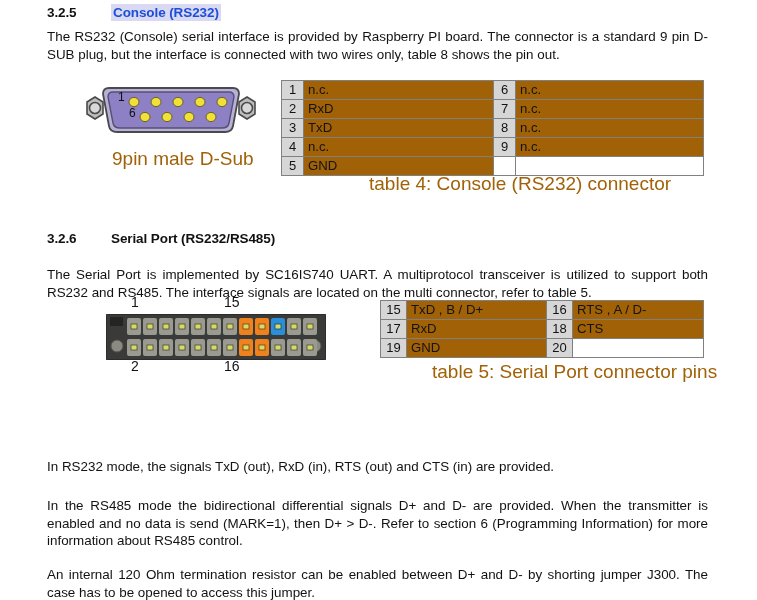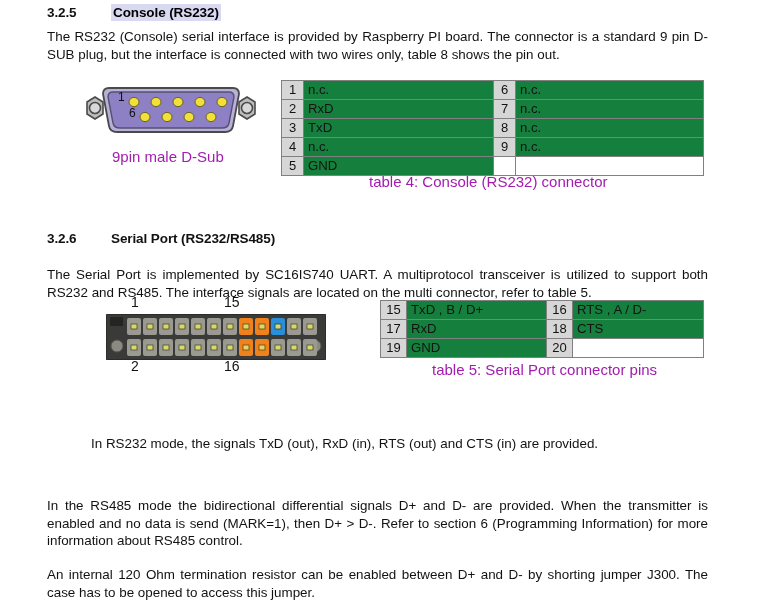--- a/index.html
+++ b/index.html
@@ -27,21 +27,21 @@
     font-weight: bold;
     letter-spacing: -0.1px;
     white-space: nowrap;
   }
   .heading .num {
     display: inline-block;
     width: 64px;
   }
   .hl {
     background: #d9d9f2;
-    color: #000000;
+    color: #1d4ed8;
     padding: 1px 2px 1px 2px;
   }
 
   
   .para {
     position: absolute;
     font-size: 13.4px;
     line-height: 17.5px;
     text-align: justify;
     color: #121212;
@@ -53,38 +53,38 @@
     border-collapse: collapse;
     font-size: 13.2px;
     color: #131313;
     table-layout: fixed;
   }
   table.pin td {
     border: 1px solid #808080;
     height: 18px;
     padding: 0 0 0 4px;
     vertical-align: middle;
-    background: #15803d;
+    background: #a16207;
     line-height: 16px;
   }
   table.pin td.num {
     background: #d6d6d6;
     text-align: center;
     padding: 0;
     font-size: 13px;
   }
   table.pin td.blank {
     background: #ffffff;
   }
 
   
   .caption {
     position: absolute;
-    font-size: 15px;
-    color: #a21caf;
+    font-size: 19px;
+    color: #a16207;
     white-space: nowrap;
   }
 
   
   .dsub-wrap {
     position: absolute;
   }
   .dsub-label {
     position: absolute;
     font-size: 13.2px;
@@ -304,19 +304,19 @@
         <td>GND</td>
         <td class="num">20</td>
         <td class="blank"></td>
       </tr>
     </tbody>
   </table>
 
   <div class="caption" style="left:432px; top:361px;">table 5: Serial Port connector pins</div>
 
 
-  <div class="para" style="left:47px; top:435px; width:661px;margin-left:44px;">In RS232 mode, the signals TxD (out), RxD (in), RTS (out) and CTS (in) are provided.</div>
+  <div class="para" style="left:47px; top:458px; width:661px;">In RS232 mode, the signals TxD (out), RxD (in), RTS (out) and CTS (in) are provided.</div>
 
   <div class="para" style="left:47px; top:497px; width:661px;">In the RS485 mode the bidirectional differential signals D+ and D- are provided. When the transmitter is enabled and no data is send (MARK=1), then D+ &gt; D-. Refer to section 6 (Programming Information) for more information about RS485 control.</div>
 
   <div class="para" style="left:47px; top:566px; width:661px;">An internal 120 Ohm termination resistor can be enabled between D+ and D- by shorting jumper J300. The case has to be opened to access this jumper.</div>
 
 </div>
 
 </body></html>

